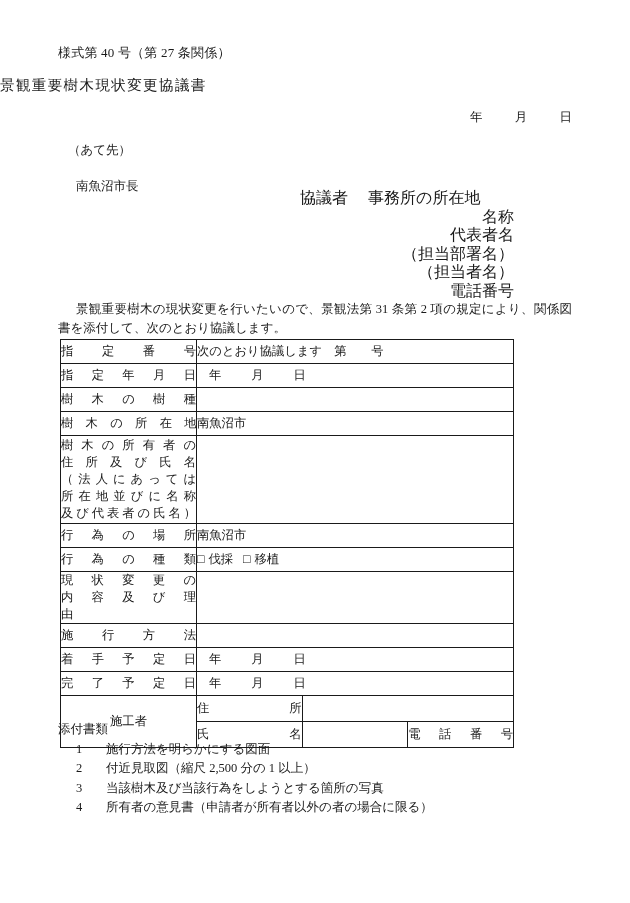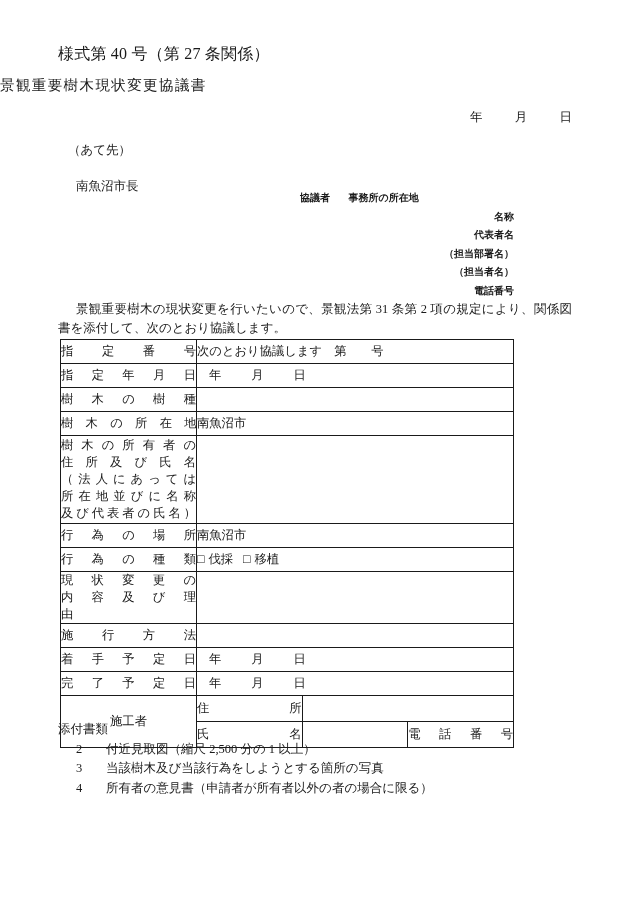--- a/index.html
+++ b/index.html
@@ -21,21 +21,21 @@
     width: 630px;
     height: 903px;
     box-sizing: border-box;
   }
 
   
   .form-no {
     position: absolute;
     left: 58px;
     top: 44px;
-    font-size: 16px;
+    font-size: 13px;
     letter-spacing: 0.2px;
     white-space: nowrap;
   }
   .doc-title {
     position: absolute;
     left: 0;
     right: 0;
     top: 76px;
     text-align: left;
     font-size: 14.5px;
@@ -60,24 +60,23 @@
     line-height: 20px;
   }
   .addressee .to-label { display: block; }
   .addressee .to-name { display: block; padding-left: 8px; margin-top: 16px; }
 
   
   .applicant {
     position: absolute;
     left: 300px;
     top: 189px;
-    font-size: 10px;
+    font-size: 16px;
     line-height: 18.5px;
     width: 260px;
-    font-weight: bold;
   }
   .applicant .row { display: block; white-space: nowrap; }
   .applicant .row.first { text-align: left; }
   .applicant .role { margin-right: 16px; }
   .applicant .rest { text-align: right; padding-right: 46px; }
 
   
   .body-para {
     position: absolute;
     left: 58px;
@@ -306,20 +305,23 @@
         <td class="sub-lbl">氏　名</td>
         <td class="val"></td>
         <td class="tel-lbl">電　話　番　号</td>
       </tr>
     </tbody>
   </table>
 
   <div class="attachments">
     <span class="att-title">添付書類</span>
     <span class="att-item">
+      <span class="att-num">1</span><span>施行方法を明らかにする図面</span>
+    </span>
+    <span class="att-item">
       <span class="att-num">2</span><span>付近見取図（縮尺 2,500 分の 1 以上）</span>
     </span>
     <span class="att-item">
       <span class="att-num">3</span><span>当該樹木及び当該行為をしようとする箇所の写真</span>
     </span>
     <span class="att-item">
       <span class="att-num">4</span><span>所有者の意見書（申請者が所有者以外の者の場合に限る）</span>
     </span>
   </div>
 

